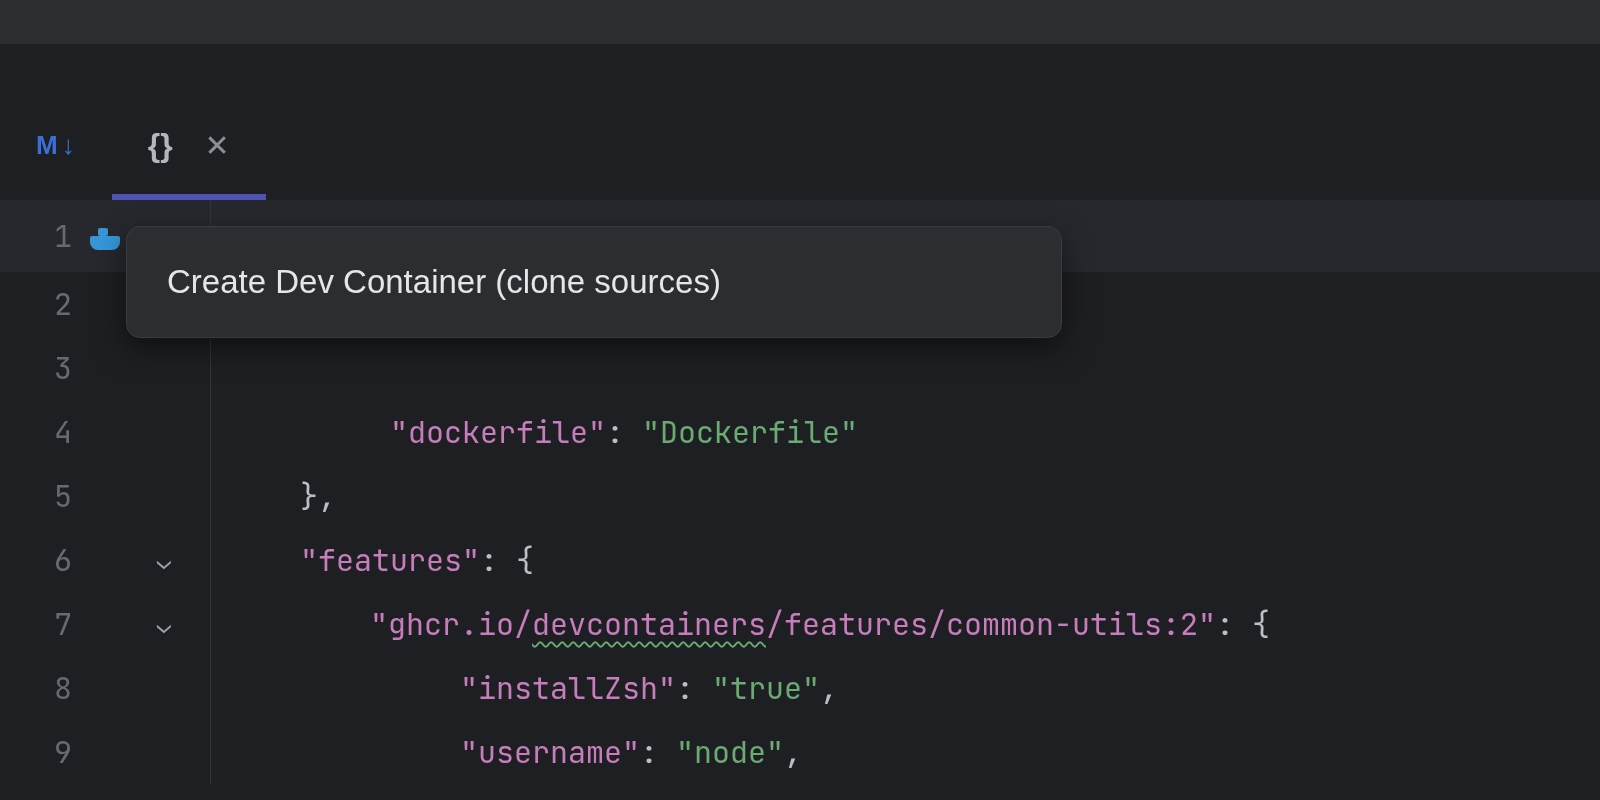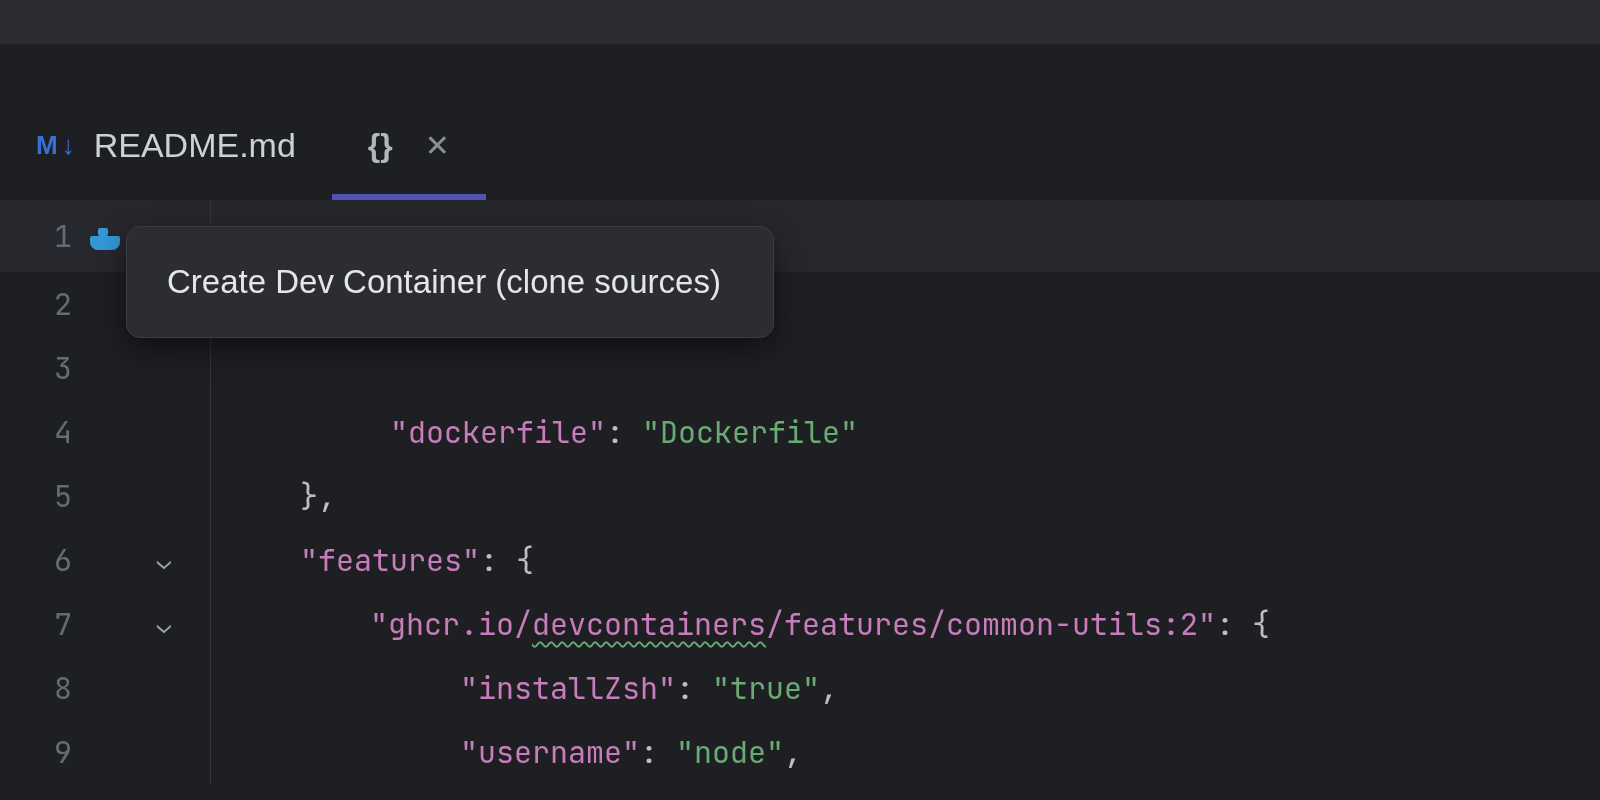--- a/index.html
+++ b/index.html
@@ -66,21 +66,21 @@
   .code { white-space: pre; color: #bcbec4; }
   .indent { display:inline-block; }
   .tok-key   { color: #c77dbb; }
   .tok-str   { color: #6aab73; }
   .tok-punc  { color: #bcbec4; }
   .wavy { text-decoration: underline wavy #6aab73 2px; text-underline-offset: 6px; }
 
   .popup {
     position: absolute;
     left: 126px; top: 226px;
-    width: 648px;
+    width: 936px;
     background: #2b2d30;
     border: 1px solid #3a3c40;
     border-radius: 14px;
     box-shadow: 0 10px 30px rgba(0,0,0,.5);
     padding: 16px 0;
     z-index: 50;
   }
   .popup-item {
     padding: 20px 40px;
     font-size: 33px;
@@ -117,21 +117,20 @@
 </style>
 </head>
 <body>
 
 <div class="topbar"></div>
 <div class="midband"></div>
 
 <div class="tabs">
   <div class="tab">
     <span class="icon md-icon">M<span class="arrow">↓</span></span>
-    <span>README.md</span>
   </div>
   <div class="tab active">
     <span class="icon braces-icon">{}</span>
     <span class="close">✕</span>
   </div>
 </div>
 
 <div class="editor">
   <div class="gutter">
     <div class="line first">

